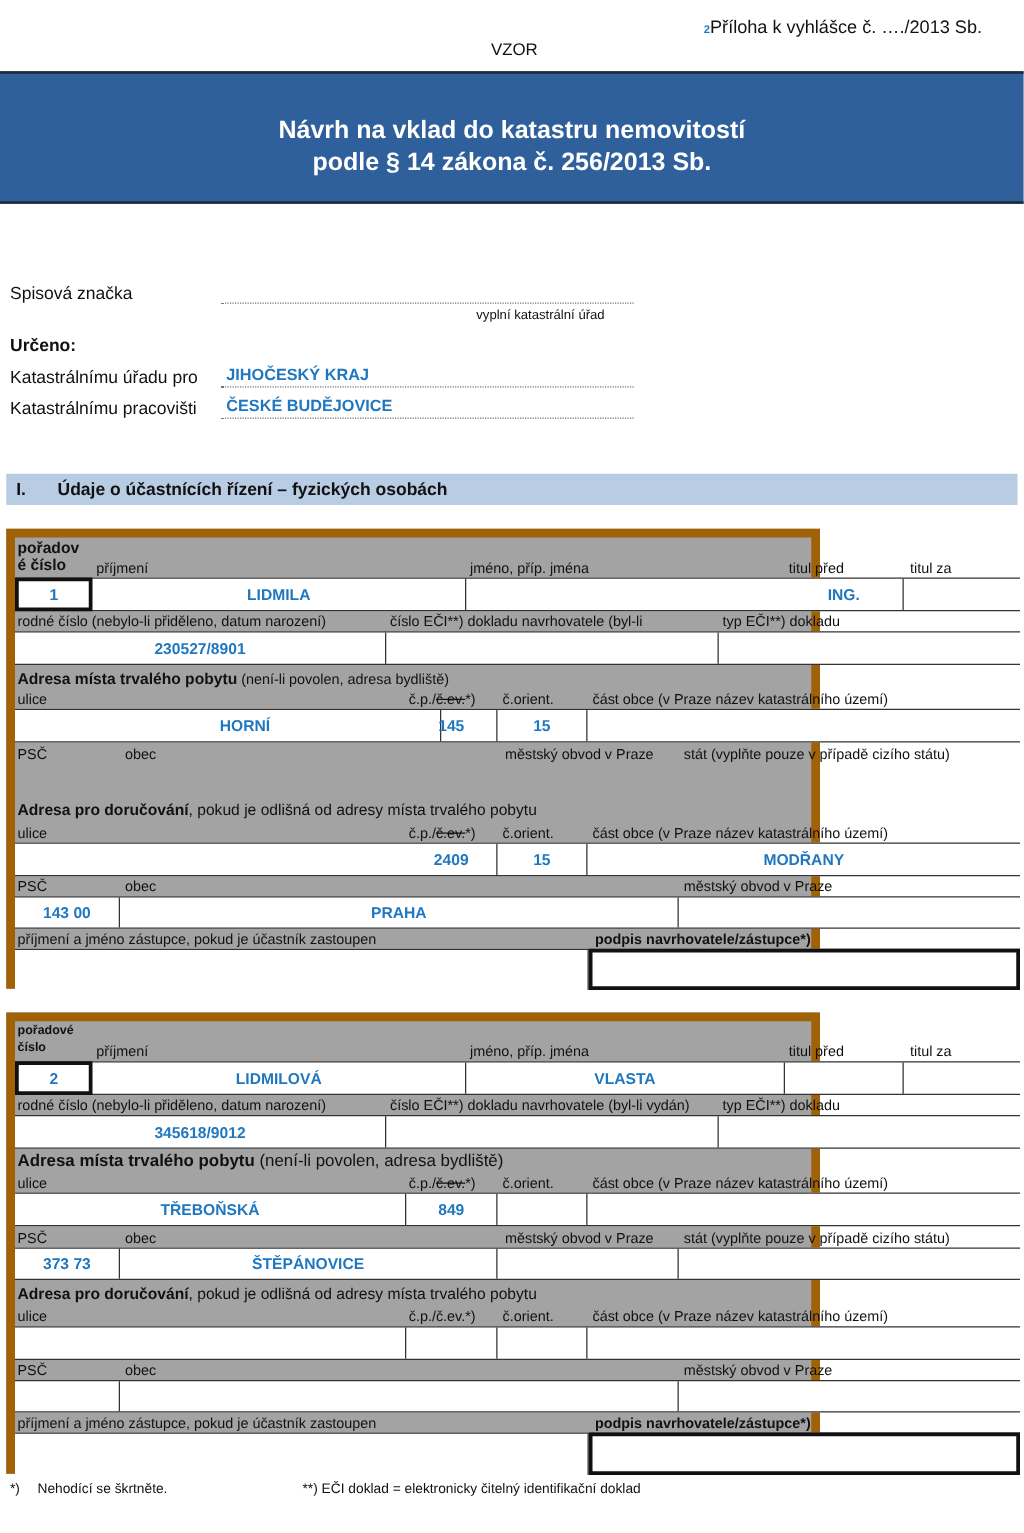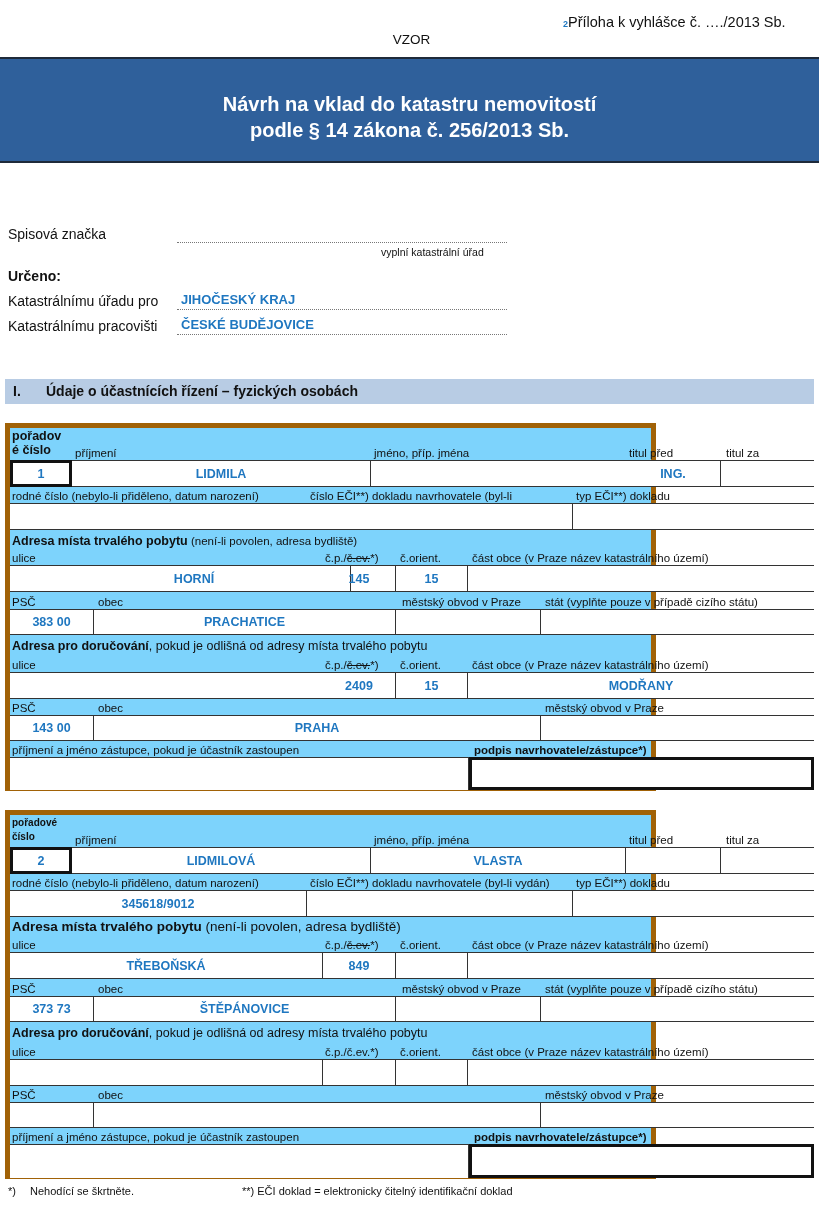--- a/index.html
+++ b/index.html
@@ -13,22 +13,22 @@
             border-top: 2px solid #1e2a3a; border-bottom: 2px solid #1e2a3a;
             color: #fff; text-align: center; font-weight: bold; font-size: 20px; line-height: 26px;
             box-sizing: border-box; padding-top: 32px; }
   .lbl { font-size: 14px; }
   .dotline { border-bottom: 1px dotted #777; height: 18px; }
   .blueval { color: #1f77c0; font-weight: bold; font-size: 13px; }
   .section { top: 379px; left: 5px; width: 809px; height: 25px; background: #b8cce4;
              font-weight: bold; font-size: 14px; line-height: 25px; box-sizing: border-box; padding-left: 8px; }
   .section .num { display: inline-block; width: 33px; }
 
-  .block { position: absolute; left: 5px; width: 651px; border: 5px solid #a16207; box-sizing: border-box;
-           background: #7dd3fc; }
+  .block { position: absolute; left: 5px; width: 651px; border: 7px solid #a16207; box-sizing: border-box;
+           background: #a3a3a3; }
   .row { position: absolute; left: 0; width: 804px; }
   .hdr { font-size: 11.5px; color: #111; white-space: nowrap; }
   .hdr span { position: absolute; bottom: 1px; }
   .cells { position: absolute; left: 0; width: 804px; background: #fff;
            border-top: 1px solid #333; border-bottom: 1px solid #333; box-sizing: border-box; }
   .cell { position: absolute; top: 0; bottom: 0; border-right: 1px solid #333; box-sizing: border-box;
           color: #1f77c0; font-weight: bold; font-size: 12.5px; display: flex; align-items: center; justify-content: center; }
   .cell.last { border-right: none; }
   .thickbox { border: 3px solid #111 !important; }
   .secttl { font-size: 12.5px; position: absolute; left: 2px; white-space: nowrap; }
@@ -74,20 +74,21 @@
     <div class="cell" style="left:62px;width:299px;">LIDMILA</div>
     <div class="cell" style="left:616px;width:95px;">ING.</div>
     <div class="cell last" style="left:711px;width:93px;"></div>
   </div>
   <div class="row hdr" style="top:59px;height:16px;">
     <span style="left:2px;">rodné číslo (nebylo-li přiděleno, datum narození)</span>
     <span style="left:300px;">číslo EČI**) dokladu navrhovatele (byl-li</span>
     <span style="left:566px;">typ EČI**) dokladu</span>
   </div>
   <div class="cells" style="top:75px;height:27px;">
+    <div class="cell" style="left:0;width:297px;">230527/8901</div>
     <div class="cell" style="left:297px;width:266px;"></div>
     <div class="cell last" style="left:563px;width:241px;"></div>
   </div>
   <div class="secttl" style="top:106px;"><b>Adresa místa trvalého pobytu</b><span style="font-size:11.5px;"> (není-li povolen, adresa bydliště)</span></div>
   <div class="row hdr" style="top:121px;height:16px;">
     <span style="left:2px;">ulice</span>
     <span style="left:315px;"><span style="position:static">č.p./</span><span class="strike" style="position:static">č.ev.</span><span style="position:static">*)</span></span>
     <span style="left:390px;">č.orient.</span>
     <span style="left:462px;">část obce (v Praze název katastrálního území)</span>
   </div>
@@ -95,26 +96,20 @@
     <div class="cell" style="left:15px;width:313px;margin-left:13px;">HORNÍ</div>
     <div class="cell" style="left:313px;width:73px;">145</div>
     <div class="cell" style="left:386px;width:72px;">15</div>
     <div class="cell last" style="left:458px;width:346px;"></div>
   </div>
   <div class="row hdr" style="top:164px;height:17px;">
     <span style="left:2px;">PSČ</span>
     <span style="left:88px;">obec</span>
     <span style="left:392px;">městský obvod v Praze</span>
     <span style="left:535px;">stát (vyplňte pouze v případě cizího státu)</span>
-  </div>
-  <div class="cells" style="top:181px;height:26px;">
-    <div class="cell" style="left:0;width:84px;">383 00</div>
-    <div class="cell" style="left:84px;width:302px;">PRACHATICE</div>
-    <div class="cell" style="left:386px;width:145px;"></div>
-    <div class="cell last" style="left:531px;width:273px;"></div>
   </div>
   <div class="secttl" style="top:211px;"><b>Adresa pro doručování</b><span>, pokud je odlišná od adresy místa trvalého pobytu</span></div>
   <div class="row hdr" style="top:227px;height:17px;">
     <span style="left:2px;">ulice</span>
     <span style="left:315px;"><span style="position:static">č.p./</span><span class="strike" style="position:static">č.ev.</span><span style="position:static">*)</span></span>
     <span style="left:390px;">č.orient.</span>
     <span style="left:462px;">část obce (v Praze název katastrálního území)</span>
   </div>
   <div class="cells" style="top:244px;height:27px;">
     <div class="cell" style="left:313px;width:73px;">2409</div>

